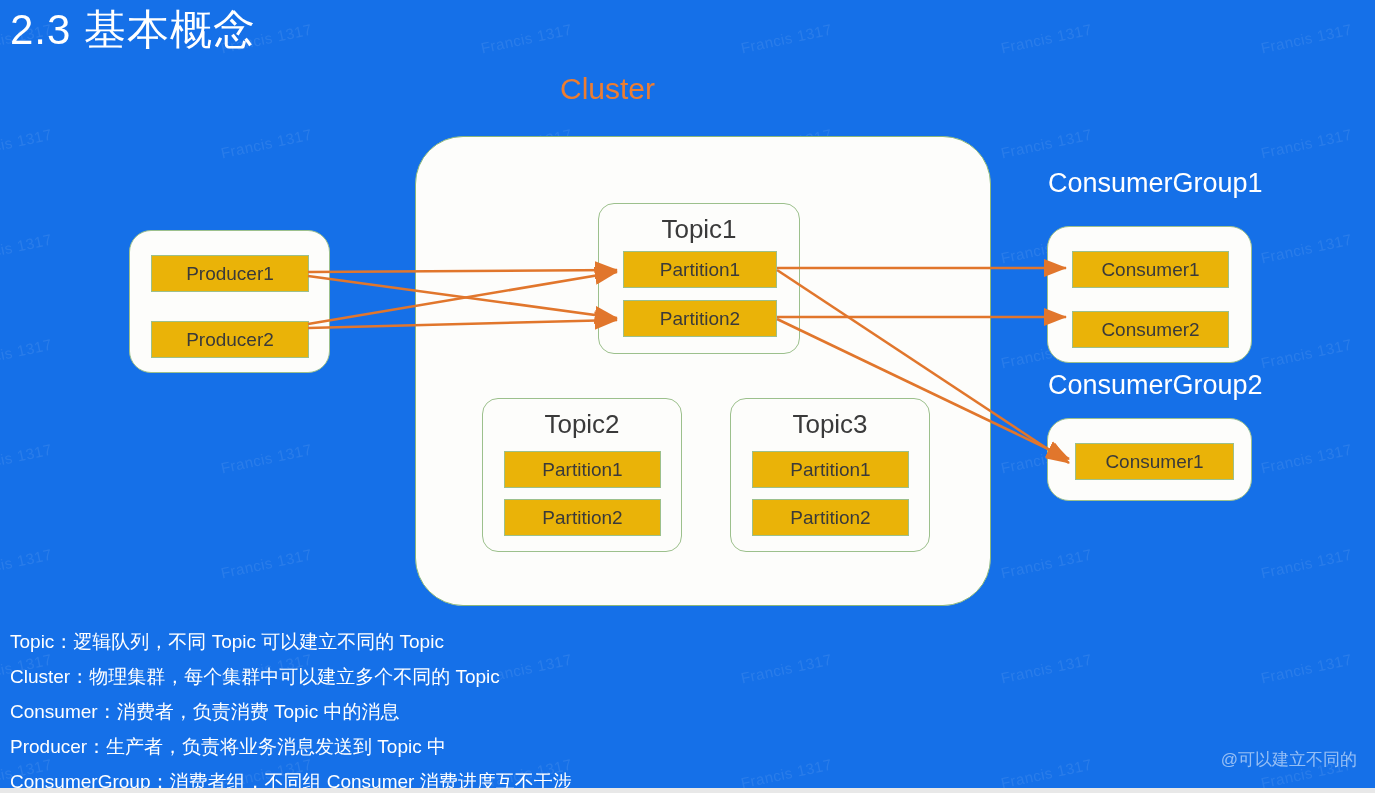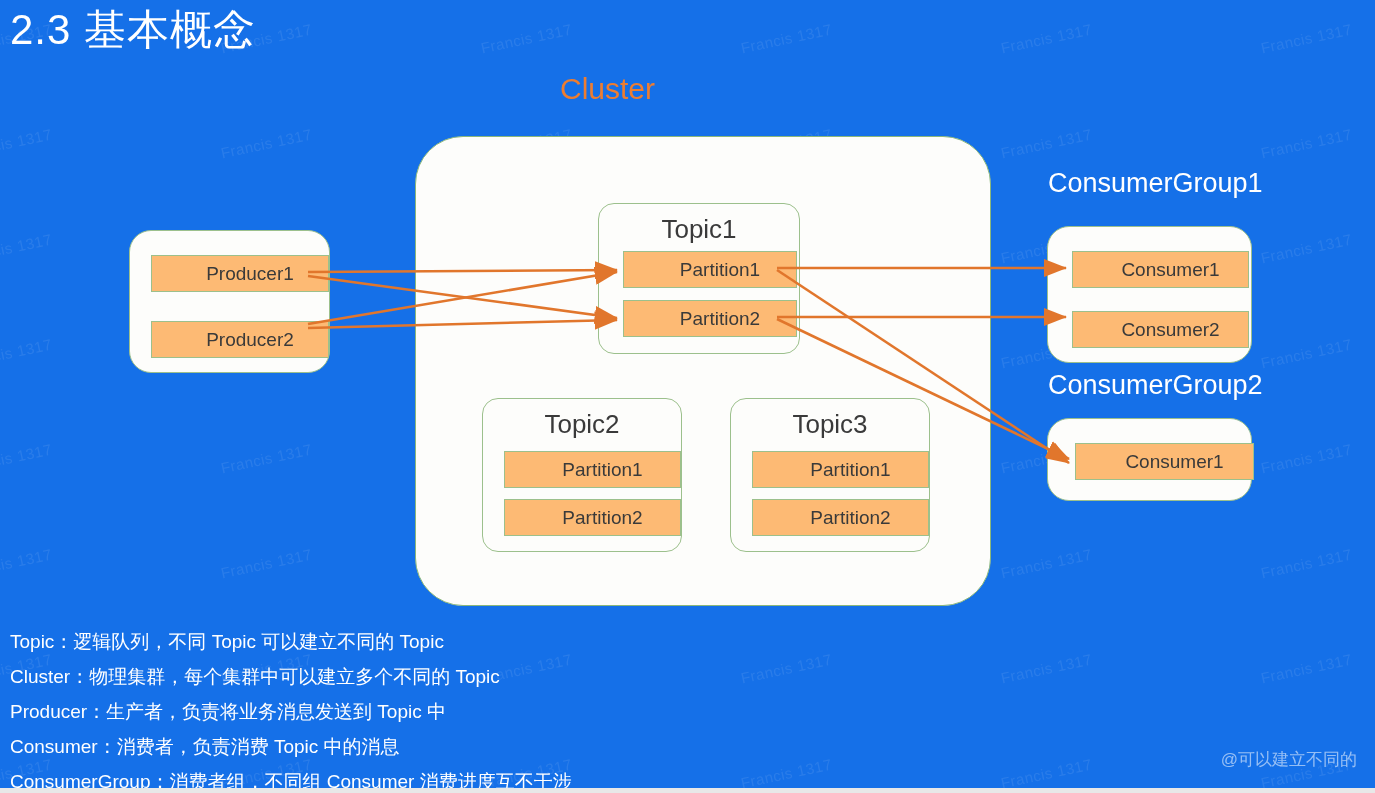--- a/index.html
+++ b/index.html
@@ -106,29 +106,28 @@
     position: absolute;
     width: 100%;
     text-align: center;
     top: 10px;
     font-size: 26px;
     color: #3a3a3a;
     font-weight: 400;
   }
   .inner-box {
     position: absolute;
-    background: #fdba74;
+    background: #eab308;
     border: 1.2px solid #9cc08c;
     font-size: 19px;
     color: #3a3a3a;
     display: flex;
     align-items: center;
     justify-content: center;
     z-index: 10;
-    padding-left: 20px;
   }
   #producer1 { left: 151px; top: 255px; width: 156px; height: 35px; }
   #producer2 { left: 151px; top: 310px; width: 156px; height: 35px; margin-top: 11px; }
   #t1p1 { left: 623px; top: 251px; width: 152px; height: 35px; }
   #t1p2 { left: 623px; top: 300px; width: 152px; height: 35px; }
   #t2p1 { left: 504px; top: 451px; width: 155px; height: 35px; }
   #t2p2 { left: 504px; top: 499px; width: 155px; height: 35px; }
   #t3p1 { left: 752px; top: 451px; width: 155px; height: 35px; }
   #t3p2 { left: 752px; top: 499px; width: 155px; height: 35px; }
   #cons1a { left: 1072px; top: 251px; width: 155px; height: 35px; }
@@ -288,20 +287,20 @@
       <line x1="777" y1="268" x2="1066" y2="268"></line>
       <line x1="777" y1="317" x2="1066" y2="317"></line>
       <line x1="777" y1="270" x2="1069" y2="463"></line>
       <line x1="777" y1="319" x2="1069" y2="459"></line>
     </g>
   </svg>
 
   <div id="legend">
     <div class="legend-line">Topic：逻辑队列，不同 Topic 可以建立不同的 Topic</div>
     <div class="legend-line">Cluster：物理集群，每个集群中可以建立多个不同的 Topic</div>
+    <div class="legend-line">Consumer：消费者，负责消费 Topic 中的消息</div>
     <div class="legend-line">Producer：生产者，负责将业务消息发送到 Topic 中</div>
-    <div class="legend-line">Consumer：消费者，负责消费 Topic 中的消息</div>
     <div class="legend-line">ConsumerGroup：消费者组，不同组 Consumer 消费进度互不干涉</div>
   </div>
 
   <div id="site-watermark">@可以建立不同的</div>
   <div id="bottom-strip"></div>
 </div>
 
 </body></html>

